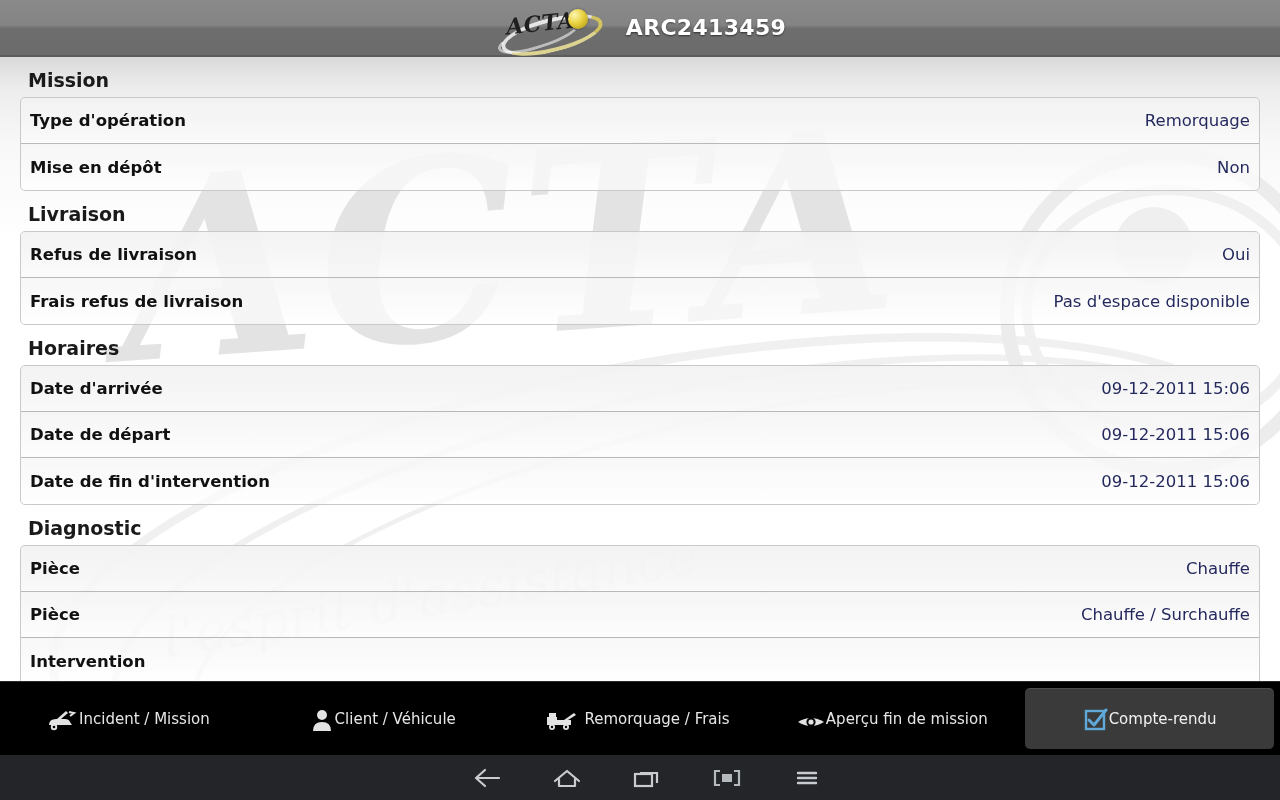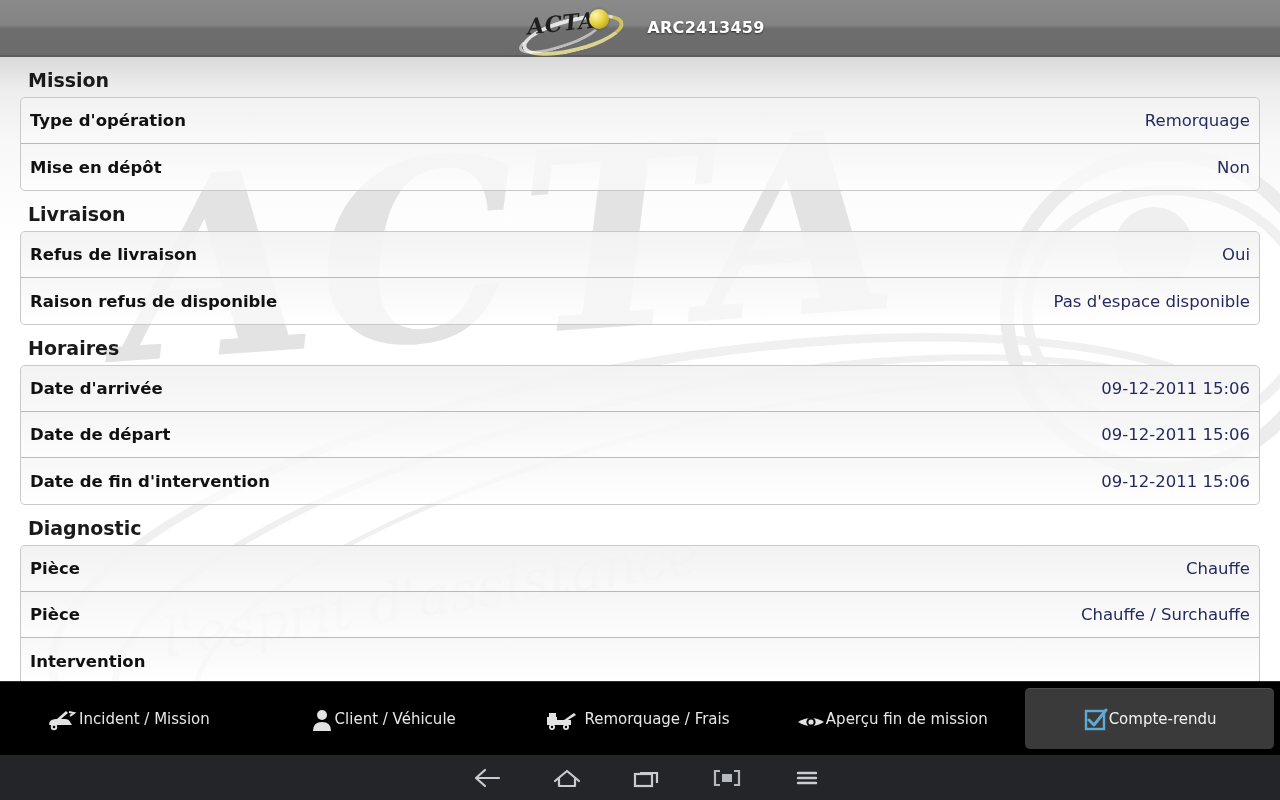--- a/index.html
+++ b/index.html
@@ -41,21 +41,21 @@
     color:#1f1f1f; letter-spacing:.5px;
     transform:rotate(-6deg);
   }
   .brand-logo .ball{
     position:absolute; left:74px; top:7px; width:20px; height:20px;
     border-radius:50%;
     background:radial-gradient(circle at 33% 30%, #fdf6b0 0%, #e8d13f 45%, #a8900d 100%);
     box-shadow:0 0 3px rgba(0,0,0,.35);
   }
   .app-title{
-    font-size:16px; font-weight:bold; color:#ffffff;
+    font-size:22px; font-weight:bold; color:#ffffff;
     letter-spacing:.3px;
     text-shadow:0 1px 2px rgba(0,0,0,.55);
   }
 
   
   .content{
     position:absolute; top:57px; left:0; width:1280px; height:624px;
     background:linear-gradient(to bottom,#d9d9d9 0%,#ededed 5%,#f8f8f8 14%,#ffffff 30%,#ffffff 100%);
     overflow:hidden;
   }
@@ -208,21 +208,21 @@
             <div class="row-value">Non</div>
           </div>
         </div>
         <div class="section-title">Livraison</div>
         <div class="group">
           <div class="row">
             <div class="row-label">Refus de livraison</div>
             <div class="row-value">Oui</div>
           </div>
           <div class="row">
-            <div class="row-label">Raison refus de disponible</div>
+            <div class="row-label">Frais refus de livraison</div>
             <div class="row-value">Pas d'espace disponible</div>
           </div>
         </div>
         <div class="section-title">Horaires</div>
         <div class="group">
           <div class="row">
             <div class="row-label">Date d'arrivée</div>
             <div class="row-value">09-12-2011 15:06</div>
           </div>
           <div class="row">

